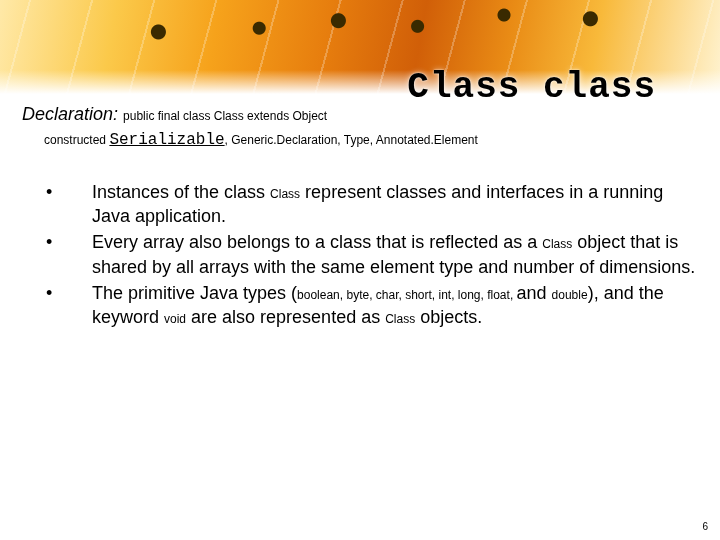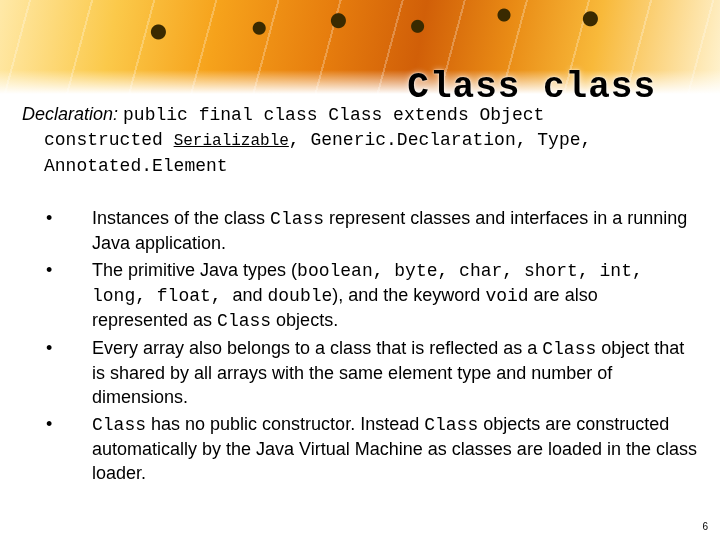--- a/index.html
+++ b/index.html
@@ -74,22 +74,22 @@
   }
   .decl {
     margin-bottom: 18px;
   }
   .decl .label {
     font-style: italic;
     font-family: Arial, Helvetica, sans-serif;
     text-align: center;
   }
   .mono {
-    font-family: Liberation Mono, monospace;
-    font-size: 18px;
+    font-family: Liberation Sans, sans-serif;
+    font-size: 12px;
   }
   .mono-sm {
     font-family: "Courier New", Courier, monospace;
     font-size: 16px;
     text-decoration: underline;
   }
   .decl2 {
     margin-left: 22px;
   }
   ul.bullets {
@@ -138,30 +138,25 @@
     </div>
 
     <ul class="bullets">
       <li>
           <span class="text">
         <span>Instances of the class </span><span class="mono">Class</span><span> represent classes and interfaces in a running Java application.</span>
       </span>
         </li>
       <li>
           <span class="text">
-        <span>The primitive Java types (</span><span class="mono">boolean, byte, char, short, int, long, float, </span><span>and </span><span class="mono">double</span><span>), and the keyword </span><span class="mono">void</span><span> are also represented as </span><span class="mono">Class</span><span> objects.</span>
-      </span>
-        </li>
-      <li>
-          <span class="text">
         <span>Every array also belongs to a class that is reflected as a </span><span class="mono">Class</span><span> object that is shared by all arrays with the same element type and number of dimensions.</span>
       </span>
         </li>
       <li>
           <span class="text">
-        <span class="mono">Class</span><span> has no public constructor. Instead </span><span class="mono">Class</span><span> objects are constructed automatically by the Java Virtual Machine as classes are loaded in the class loader.</span>
+        <span>The primitive Java types (</span><span class="mono">boolean, byte, char, short, int, long, float, </span><span>and </span><span class="mono">double</span><span>), and the keyword </span><span class="mono">void</span><span> are also represented as </span><span class="mono">Class</span><span> objects.</span>
       </span>
         </li>
     </ul>
   </div>
 
   <div class="pagenum">6</div>
 </div>
 
 </body></html>

